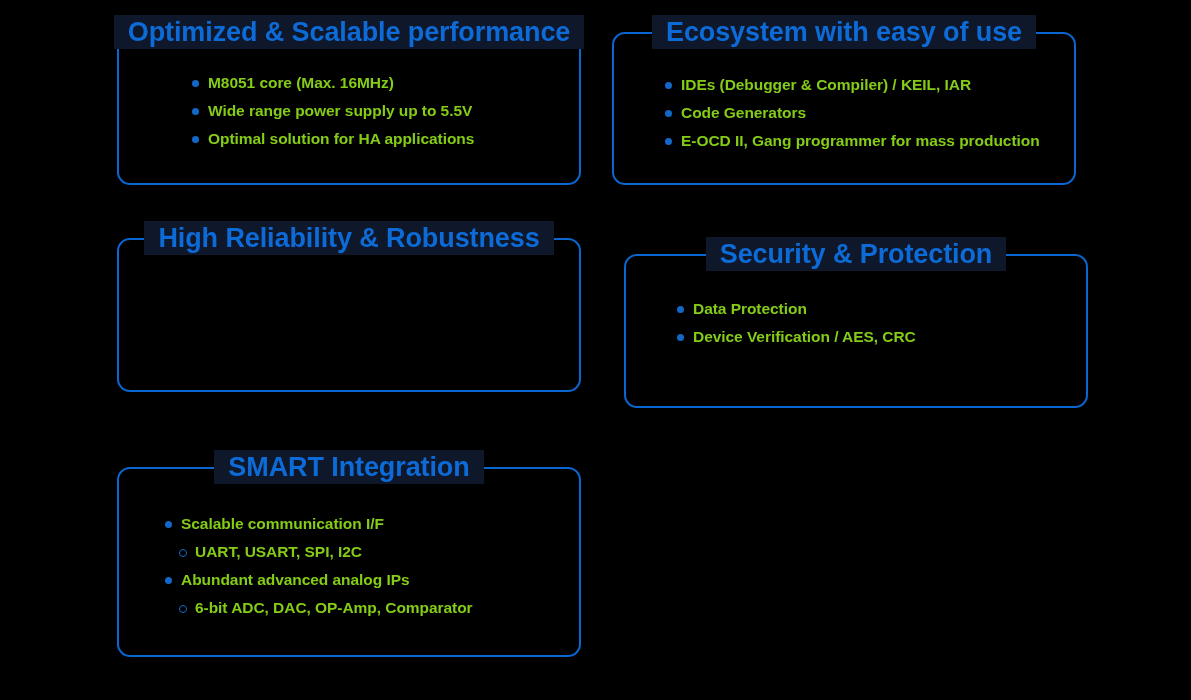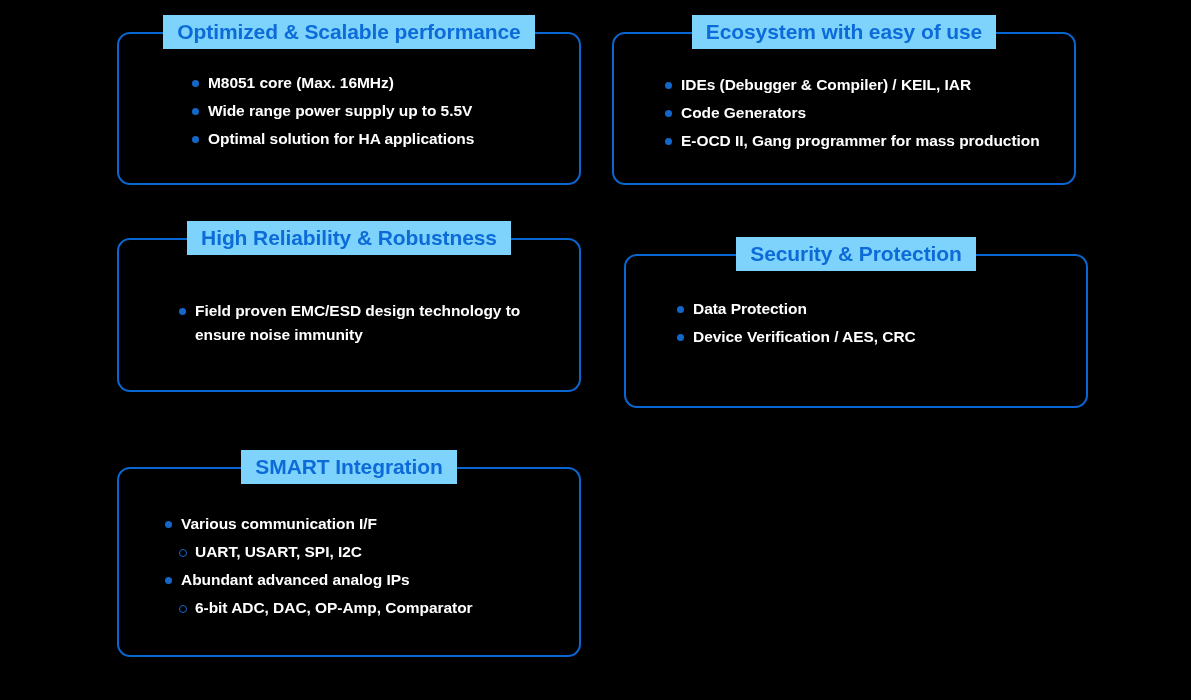--- a/index.html
+++ b/index.html
@@ -46,44 +46,44 @@
     left: 0;
     right: 0;
     top: 0;
     height: 34px;
     display: flex;
     align-items: center;
     justify-content: center;
     z-index: 3;
   }
   .card-title {
-    background: #7dd3fc;
+    background: #0f172a;
     padding: 0 14px;
     color: #0d6bd8;
-    font-size: 21px;
+    font-size: 27px;
     font-weight: 700;
     line-height: 34px;
     white-space: nowrap;
     letter-spacing: -0.1px;
   }
 
   
   .bullets {
     position: absolute;
     left: 0;
     right: 0;
     z-index: 2;
     list-style: none;
     margin: 0;
     padding: 0;
   }
 
   .bullet {
     position: relative;
-    color: #ffffff;
+    color: #84cc16;
     font-size: 15.5px;
     font-weight: 700;
     line-height: 24px;
     letter-spacing: -0.05px;
     padding-left: 16px;
     margin-bottom: 4px;
   }
   .bullet:last-child { margin-bottom: 0; }
 
   .bullet::before {
@@ -134,39 +134,36 @@
         <li class="bullet">IDEs (Debugger &amp; Compiler) / KEIL, IAR</li>
         <li class="bullet">Code Generators</li>
         <li class="bullet">E-OCD II, Gang programmer for mass production</li>
       </ul>
     </div>
     <div class="card" style="left: 117px; top: 221px; height: 171px;">
       <div class="card-frame"></div>
       <div class="card-title-wrap">
         <div class="card-title">High Reliability &amp; Robustness</div>
       </div>
-      <ul class="bullets" style="top: 78px; padding-left: 62px; padding-right: 24px;">
-        <li class="bullet">Field proven EMC/ESD design technology to ensure noise immunity</li>
-      </ul>
     </div>
     <div class="card" style="left: 624px; top: 237px; height: 171px;">
       <div class="card-frame"></div>
       <div class="card-title-wrap">
         <div class="card-title">Security &amp; Protection</div>
       </div>
       <ul class="bullets" style="top: 60px; padding-left: 53px; padding-right: 24px;">
         <li class="bullet">Data Protection</li>
         <li class="bullet">Device Verification / AES, CRC</li>
       </ul>
     </div>
     <div class="card" style="left: 117px; top: 450px; height: 207px;">
       <div class="card-frame"></div>
       <div class="card-title-wrap">
         <div class="card-title">SMART Integration</div>
       </div>
       <ul class="bullets" style="top: 62px; padding-left: 48px; padding-right: 24px;">
-        <li class="bullet">Various communication I/F</li>
+        <li class="bullet">Scalable communication I/F</li>
         <li class="bullet sub">UART, USART, SPI, I2C</li>
         <li class="bullet">Abundant advanced analog IPs</li>
         <li class="bullet sub">6-bit ADC, DAC, OP-Amp, Comparator</li>
       </ul>
     </div>
   </div>
 
 </body></html>

